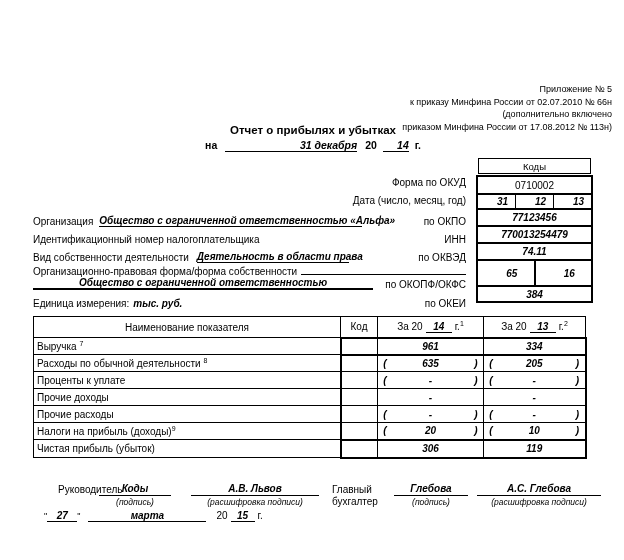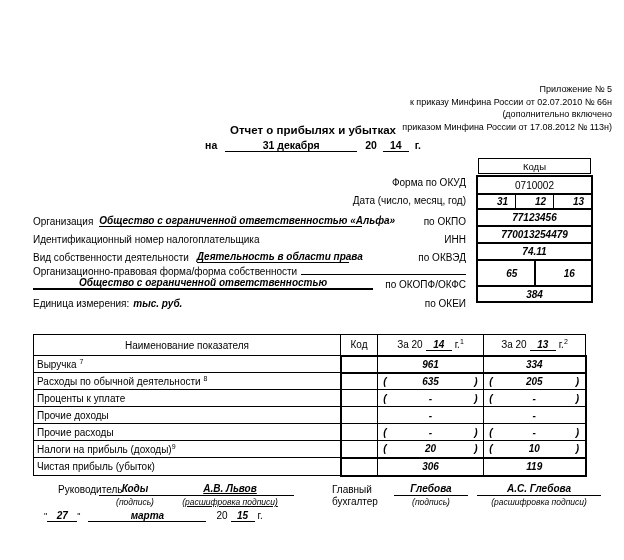--- a/index.html
+++ b/index.html
@@ -10,21 +10,21 @@
     overflow:hidden;
   }
 
   
   .header-note { position:absolute; top:51px; right:12px; text-align:right; font-size:9px; line-height:12.6px;margin-top:32px; }
 
   
   .title-block { position:absolute; left:33px; width:560px; top:124px; text-align:center; }
   .title-main { font-size:11.5px; font-weight:bold; }
   .title-date { margin-top:3px; font-size:10.5px; font-weight:bold; }
-  .ufield { display:inline-block; border-bottom:1.8px solid #000; text-align:center; line-height:12px; }
+  .ufield { display:inline-block; border-bottom:1.8px solid #000; font-style:italic; text-align:right; line-height:12px; }
   .w-datefield { width:132px; margin:0 5px; }
   .w-yearfield { width:26px; margin:0 3px; }
 
   
   .form-header { position:absolute; top:158px; left:33px; width:560px; height:160px; font-size:10px; }
   .fh-row { position:absolute; left:0; width:433px; display:flex; align-items:flex-end; }
   .fh-right { margin-left:auto; padding-left:6px; white-space:nowrap; }
   .fh-value { border-bottom:1.5px solid #000; font-weight:bold; font-style:italic; text-align:center; white-space:nowrap; }
   .r-okud  { top:19px;  justify-content:flex-end; }
   .r-date  { top:37px;  justify-content:flex-end; }
@@ -47,21 +47,21 @@
   .codes-row { display:flex; align-items:center; justify-content:center; font-weight:bold; font-style:italic; }
   .codes-row + .codes-row { border-top:2px solid #000; }
   .codes-row.plain { font-weight:normal; font-style:normal; }
   .cr-okud { height:16px; } .cr-date { height:15px; } .cr-okpo { height:17px; }
   .cr-inn { height:17px; } .cr-okved { height:17px; } .cr-okopf { height:26px; } .cr-okei { height:16px; }
   .codes-cell { flex:1; height:100%; display:flex; align-items:center; justify-content:center;padding-left:12px; }
   .cr-date .codes-cell + .codes-cell { border-left:1px solid #000; }
   .cr-okopf .codes-cell + .codes-cell { border-left:2px solid #000; }
 
   
-  .main-table { position:absolute; top:334px; left:33px; border-collapse:collapse; table-layout:fixed; font-size:10px; }
+  .main-table { position:absolute; top:316px; left:33px; border-collapse:collapse; table-layout:fixed; font-size:10px; }
   .main-table th, .main-table td { border:1px solid #000; padding:0; }
   .main-table thead th { height:21px; font-weight:normal; text-align:center; }
   .main-table tbody td { height:17px; }
   .main-table tbody tr:last-child td { height:18px; }
   .main-table td.name { text-align:left; padding-left:3px; }
   .main-table tbody td.code { border-left:2.5px solid #000; }
   .main-table tbody td.last { border-right:2.5px solid #000; }
   .main-table tbody tr:first-child td.boxed { border-top:2.5px solid #000; }
   .main-table tbody tr:last-child td.boxed { border-bottom:2.5px solid #000; }
   .main-table tbody tr.sep-strong td.boxed { border-bottom:2px solid #000; }
@@ -321,21 +321,21 @@
   </table>
 
   <div class="footer">
     <span class="f-label" style="left:35px; top:484px;">Руководитель</span>
 
     <div class="sig" style="left:99px; width:72px;">
       <div class="sigline">Коды</div>
       <div class="sigcap">(подпись)</div>
     </div>
 
-    <div class="sig" style="left:166px; width:128px;text-decoration:underline;">
+    <div class="sig" style="left:191px; width:128px;">
       <div class="sigline">А.В. Львов</div>
       <div class="sigcap">(расшифровка подписи)</div>
     </div>
 
     <div class="chief">
       <div>Главный</div>
       <div>бухгалтер</div>
     </div>
 
     <div class="sig" style="left:394px; width:74px;">

